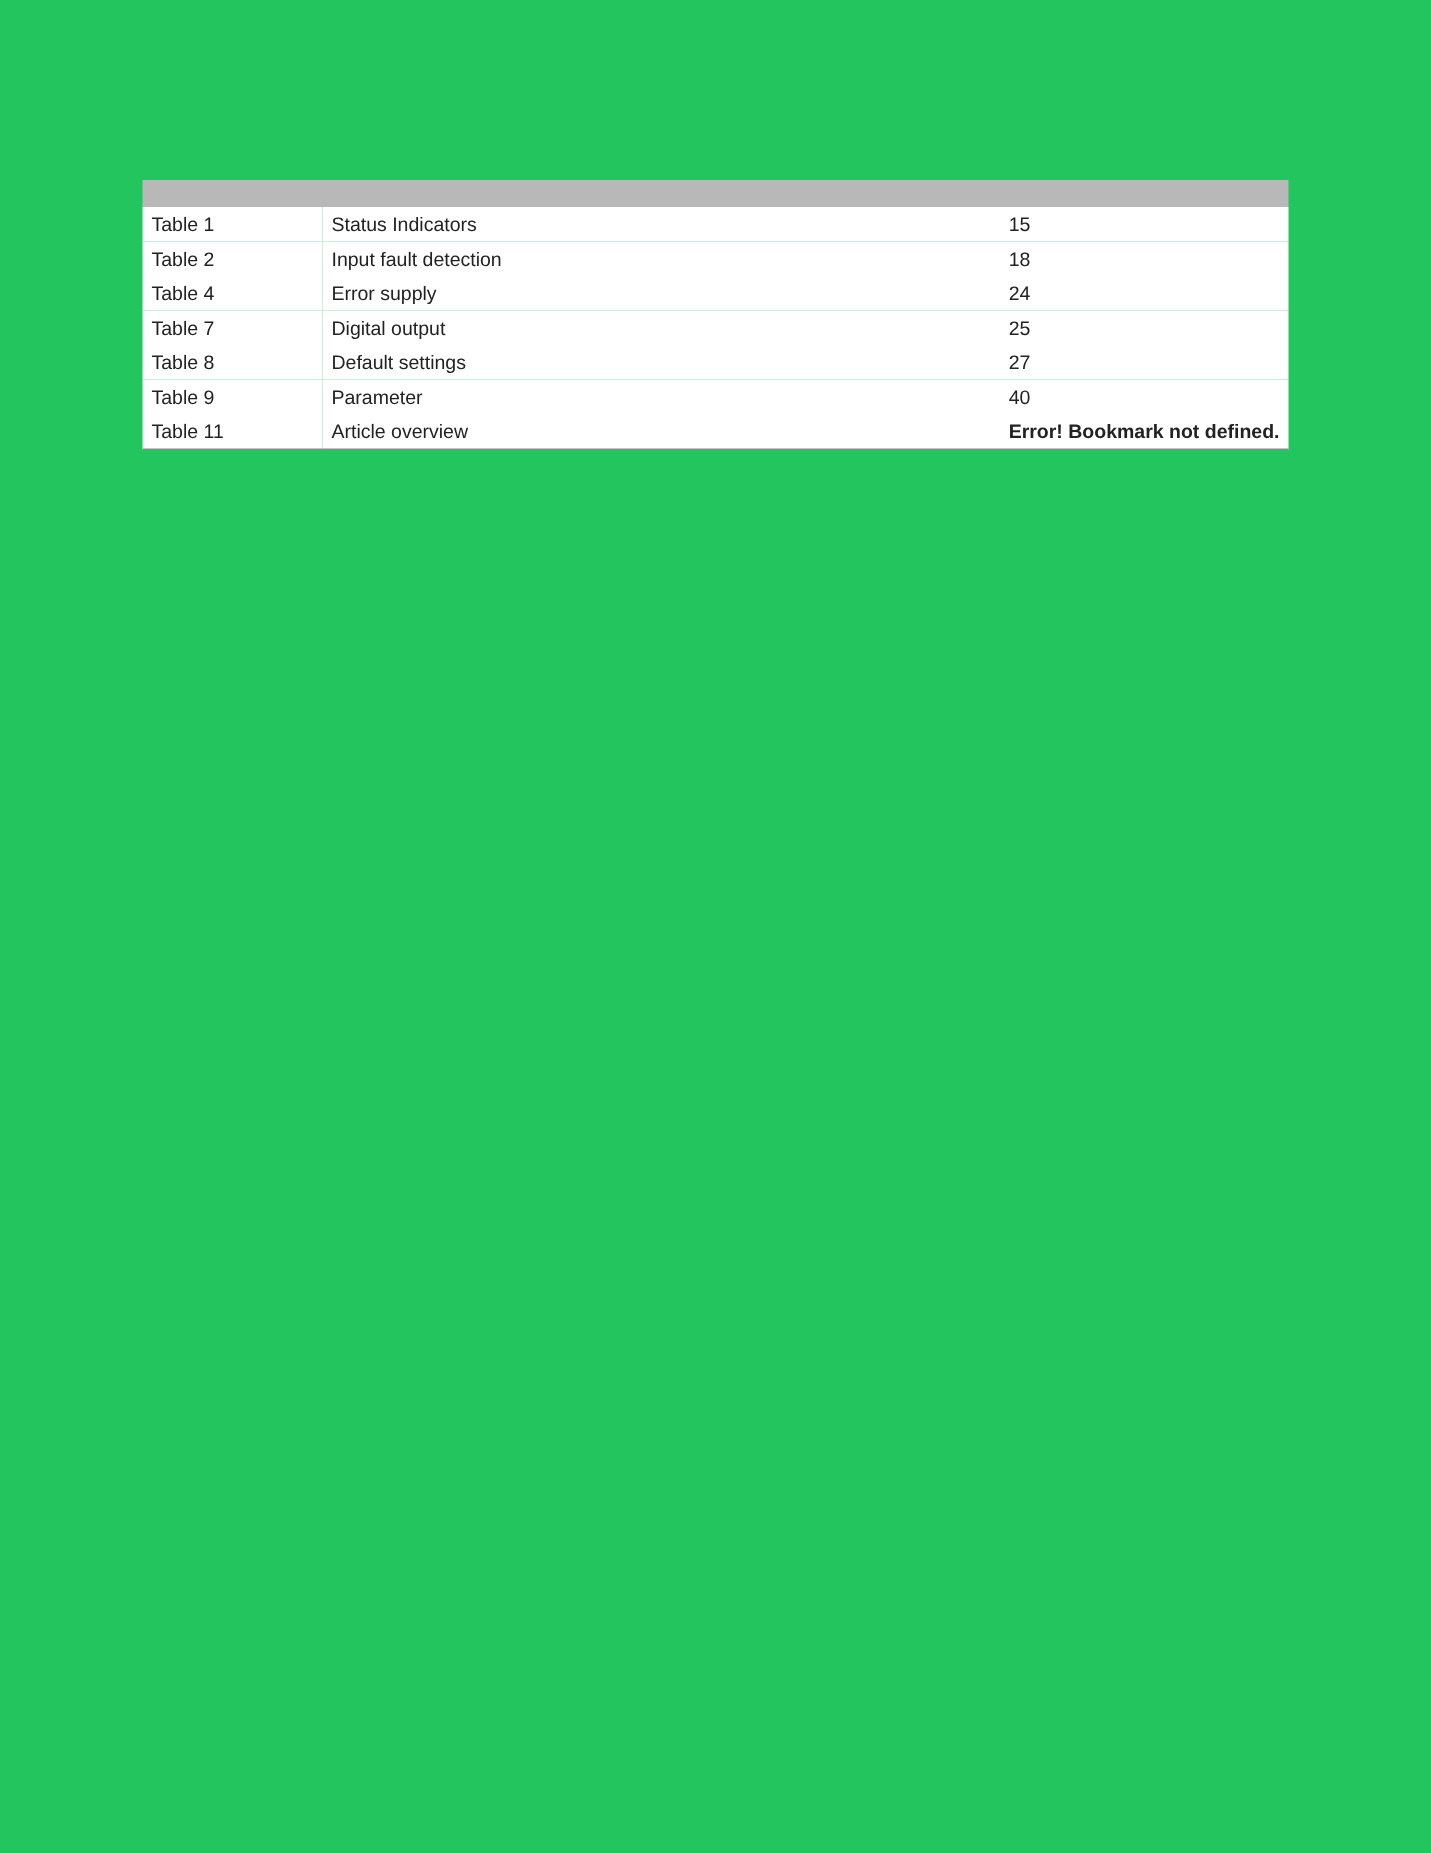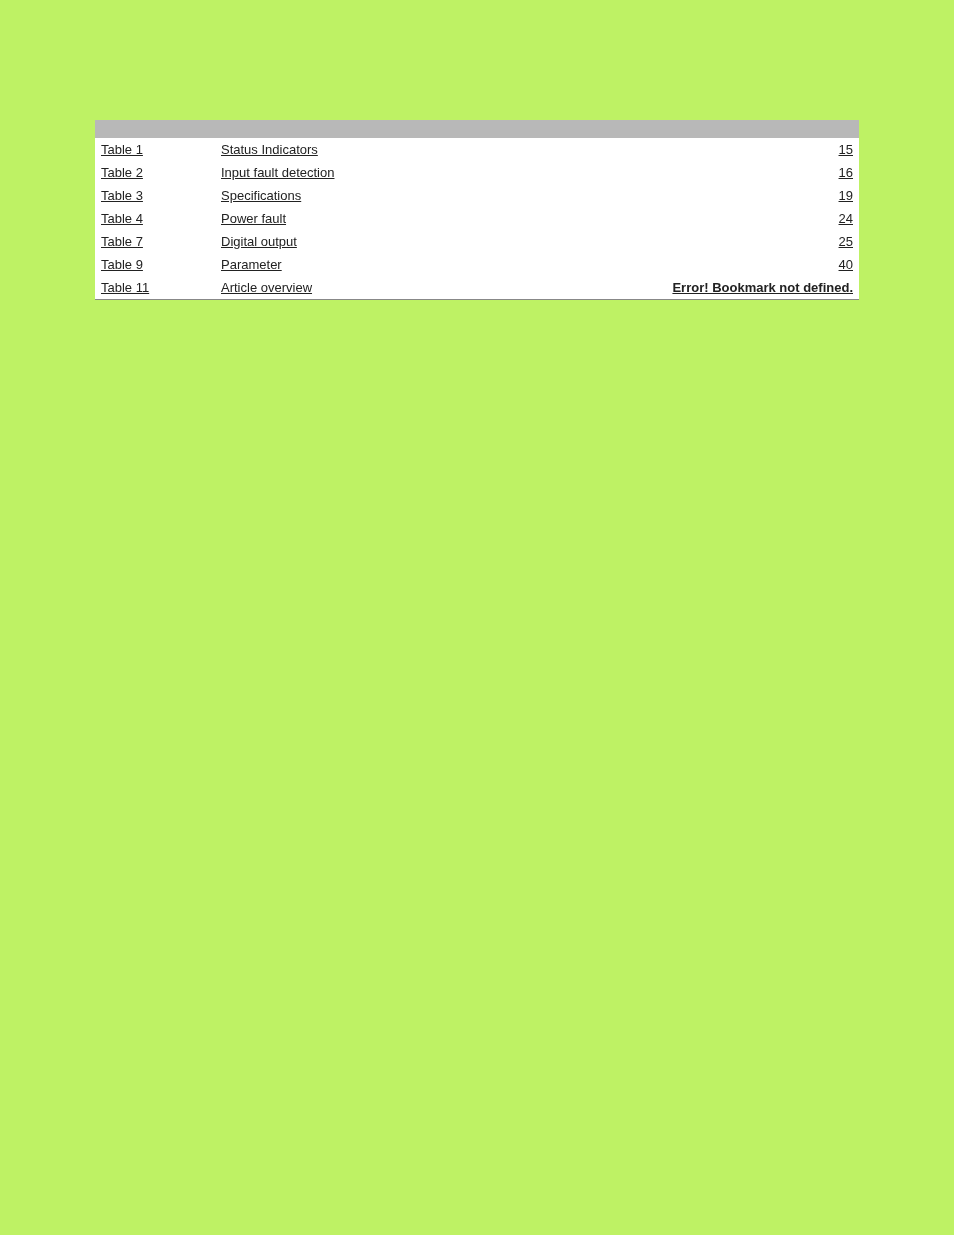--- a/index.html
+++ b/index.html
@@ -13,23 +13,22 @@
       font-family: Arial, Calibri, sans-serif;
       font-size: 13px;
       color: #222222;
       width: 954px;
       min-height: 1235px;
     }
 
     .page {
       width: 954px;
       min-height: 1235px;
-      background: #bef264;
+      background: #22c55e;
       padding: 0;
-      text-decoration: underline;
     }
 
     .content-area {
       padding: 120px 95px 60px 95px;
     }
 
     .toc-table {
       width: 100%;
       border-collapse: collapse;
     }
@@ -60,21 +59,21 @@
       font-size: 13px;
     }
 
     .col-description {
       font-size: 13px;
       flex: 1;
     }
 
     .col-page {
       width: 80px;
-      text-align: right;
+      text-align: left;
       font-size: 13px;
     }
 
     .error-text {
       font-weight: bold;
       font-size: 13px;
       color: #000;
       text-align: right;
       white-space: nowrap;
     }
@@ -106,36 +105,36 @@
       </thead>
       <tbody id="toc-body">
       <tr class="toc-body-row">
             <td class="col-label">Table 1</td>
             <td class="col-description">Status Indicators</td>
             <td class="col-page">15</td>
           </tr>
           <tr class="toc-body-row">
             <td class="col-label">Table 2</td>
             <td class="col-description">Input fault detection</td>
-            <td class="col-page">16</td>
-          </tr>
-          <tr class="toc-body-row">
-            <td class="col-label">Table 3</td>
-            <td class="col-description">Specifications</td>
-            <td class="col-page">19</td>
+            <td class="col-page">18</td>
           </tr>
           <tr class="toc-body-row">
             <td class="col-label">Table 4</td>
-            <td class="col-description">Power fault</td>
+            <td class="col-description">Error supply</td>
             <td class="col-page">24</td>
           </tr>
           <tr class="toc-body-row">
             <td class="col-label">Table 7</td>
             <td class="col-description">Digital output</td>
             <td class="col-page">25</td>
+          </tr>
+          <tr class="toc-body-row">
+            <td class="col-label">Table 8</td>
+            <td class="col-description">Default settings</td>
+            <td class="col-page">27</td>
           </tr>
           <tr class="toc-body-row">
             <td class="col-label">Table 9</td>
             <td class="col-description">Parameter</td>
             <td class="col-page">40</td>
           </tr>
           <tr class="toc-body-row">
             <td class="col-label">Table 11</td>
             <td class="col-description">Article overview</td>
             <td class="error-text">Error! Bookmark not defined.</td>

